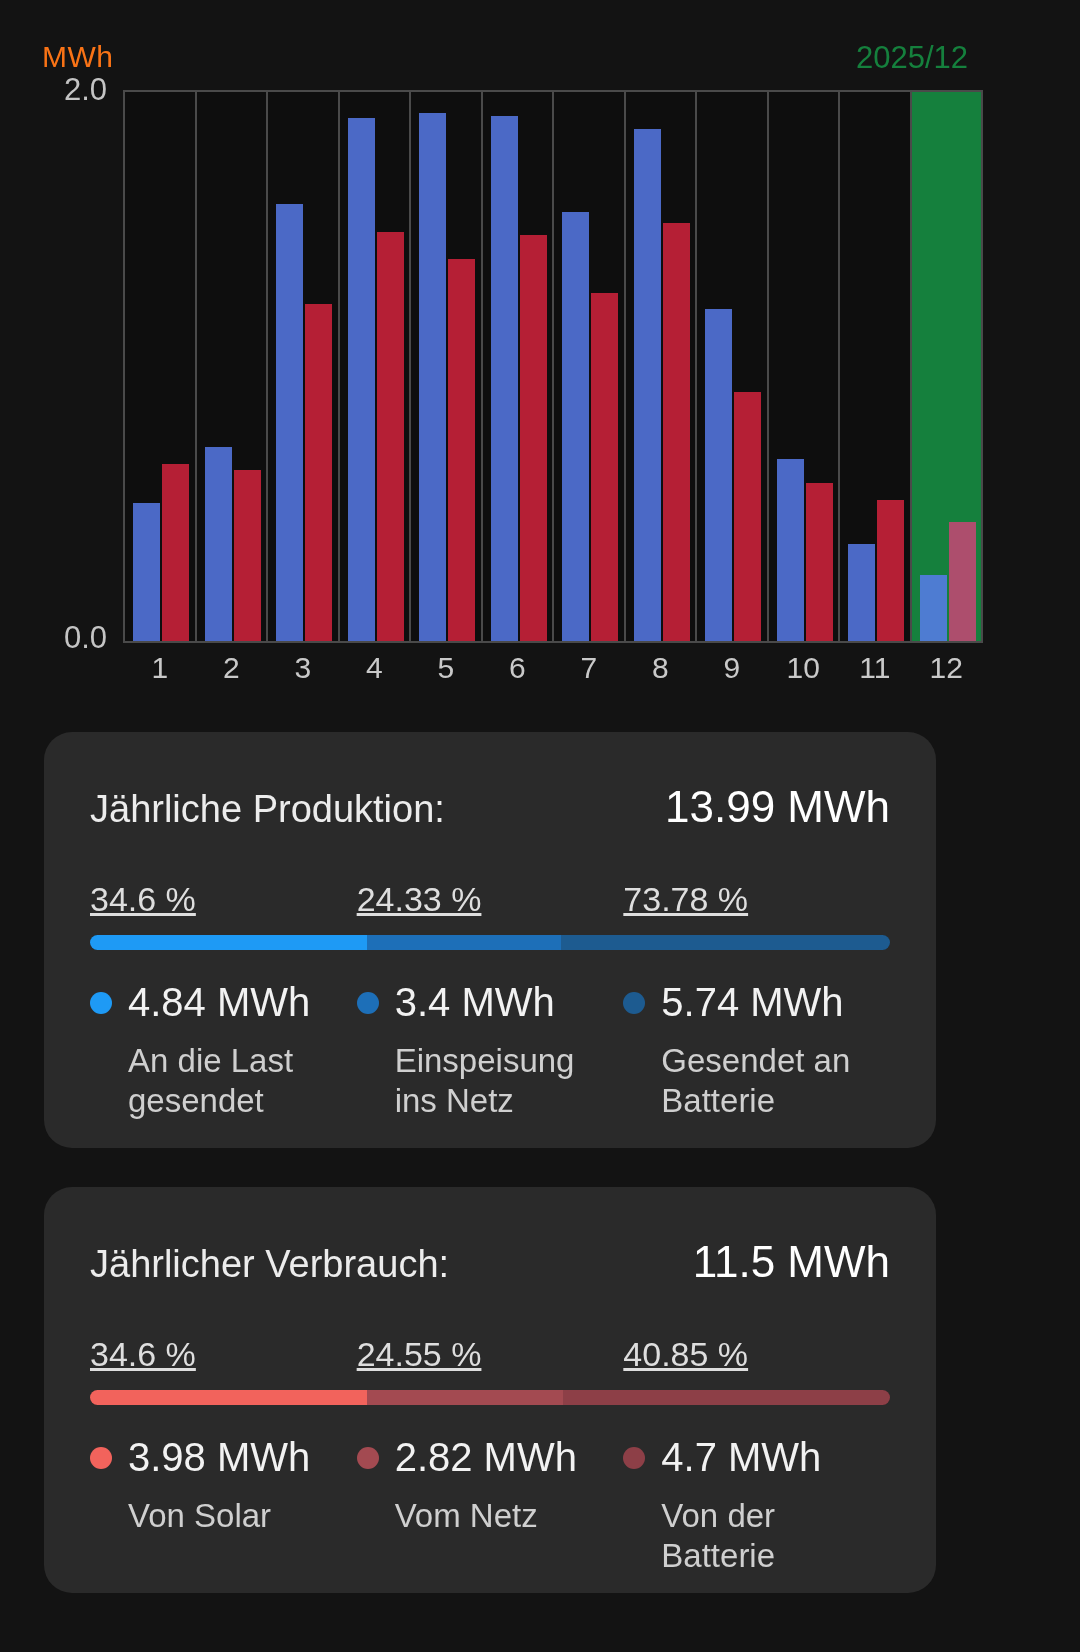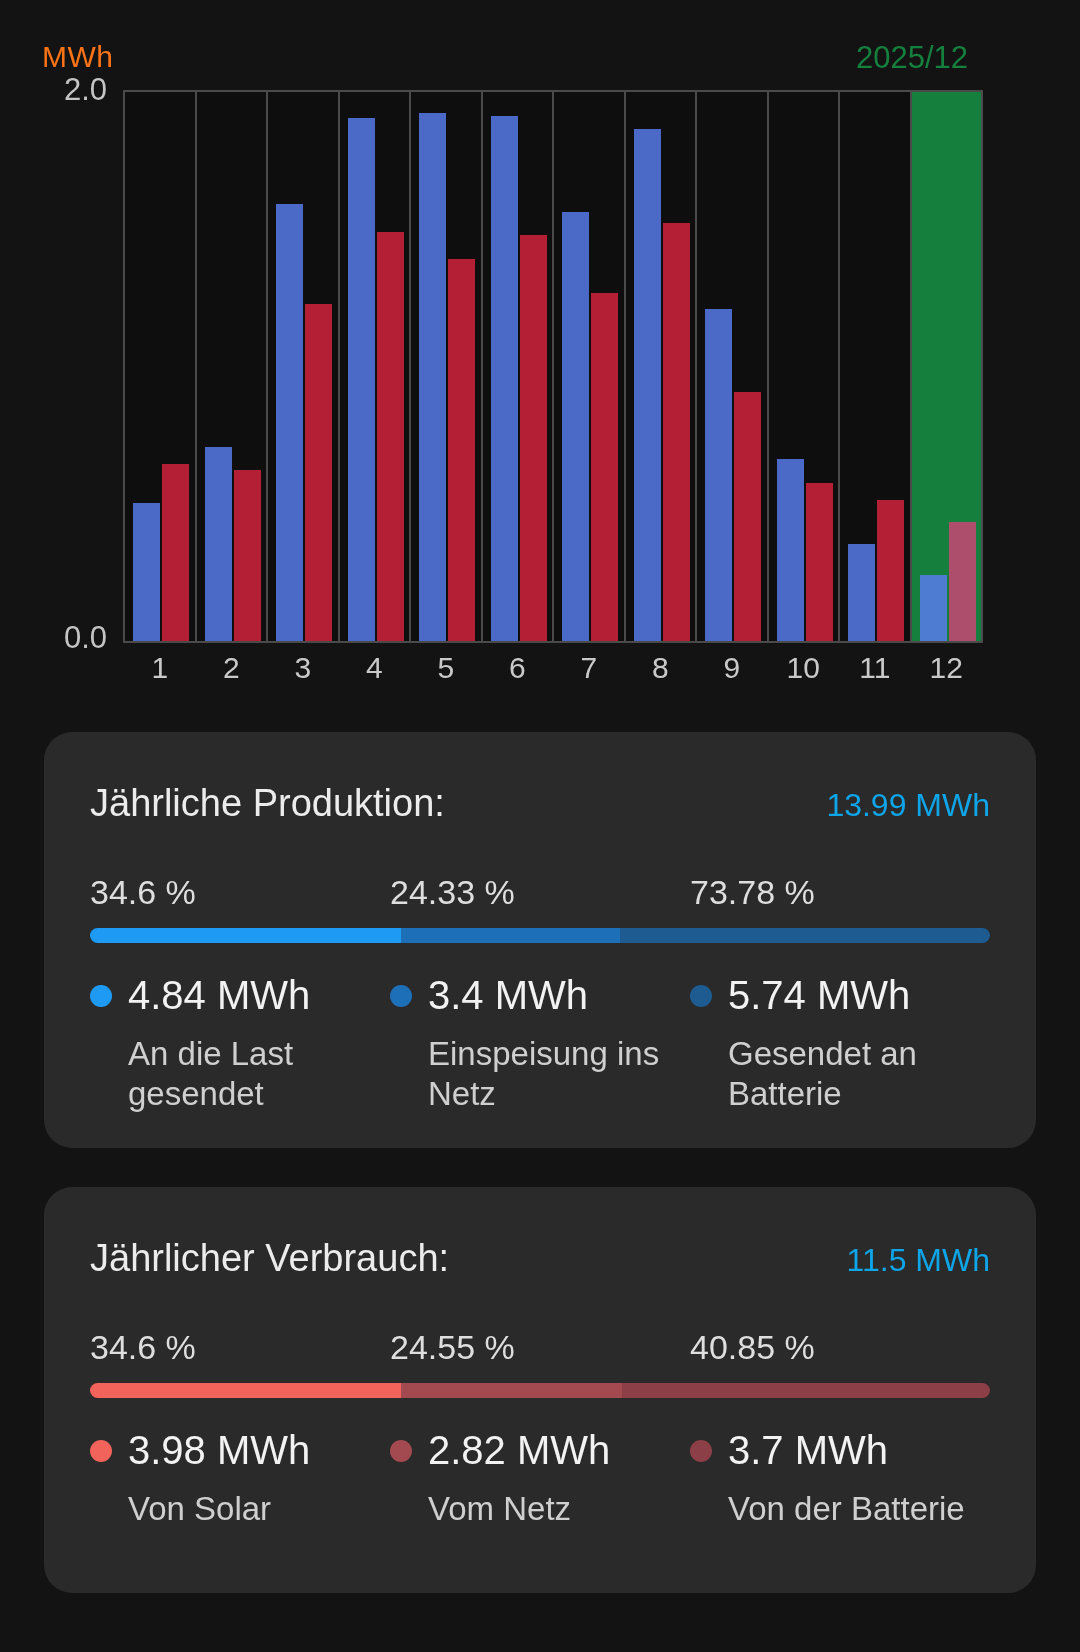--- a/index.html
+++ b/index.html
@@ -42,34 +42,34 @@
   .chart-col .bar { position:absolute; bottom:0; width:27px; }
   .chart-col .bar.prod { left:8px; }
   .chart-col .bar.cons { left:37px; }
   .chart-col .month-label {
     position:absolute; top:100%; left:0; right:0; margin-top:10px;
     text-align:center; font-size:30px; color:#c9c9c9;
   }
 
   
   .card {
-    position:absolute; left:44px; width:992px;
+    position:absolute; left:44px; width:892px;
     background:#2a2a2a; border-radius:28px;
     padding:50px 46px 0 46px;
   }
   .card.card-0 { top:732px; height:416px; }
   .card.card-1 { top:1187px; height:406px; }
 
   .card-head { display:flex; justify-content:space-between; align-items:baseline; }
   .card-title { font-size:38px; color:#ececec; }
-  .card-total { font-size:32px; color:#0ea5e9;text-align:center; }
+  .card-total { font-size:44px; color:#ffffff;text-align:center; }
 
   .pct-row {
     display:grid; grid-template-columns:1fr 1fr 1fr;
-    margin-top:48px; font-size:34px; color:#dedede;
+    margin-top:48px; font-size:34px; color:#dedede;text-decoration:underline;
   }
   .bar-track {
     margin-top:16px; height:15px; border-radius:8px;
     overflow:hidden; display:flex; background:#1f1f1f;
   }
   .bar-seg { height:100%; }
 
   .legend-row {
     display:grid; grid-template-columns:1fr 1fr 1fr;
     margin-top:30px;
@@ -224,20 +224,20 @@
       <div class="legend-item">
         <div class="legend-top">
           <span class="legend-dot" style="background: rgb(163, 74, 81);"></span>
           <span class="legend-value">2.82 MWh</span>
         </div>
         <div class="legend-label">Vom Netz</div>
       </div>
       <div class="legend-item">
         <div class="legend-top">
           <span class="legend-dot" style="background: rgb(141, 63, 71);"></span>
-          <span class="legend-value">3.7 MWh</span>
+          <span class="legend-value">4.7 MWh</span>
         </div>
         <div class="legend-label">Von der Batterie</div>
       </div>
     </div>
   </div>
 
 </div>
 
 </body></html>

